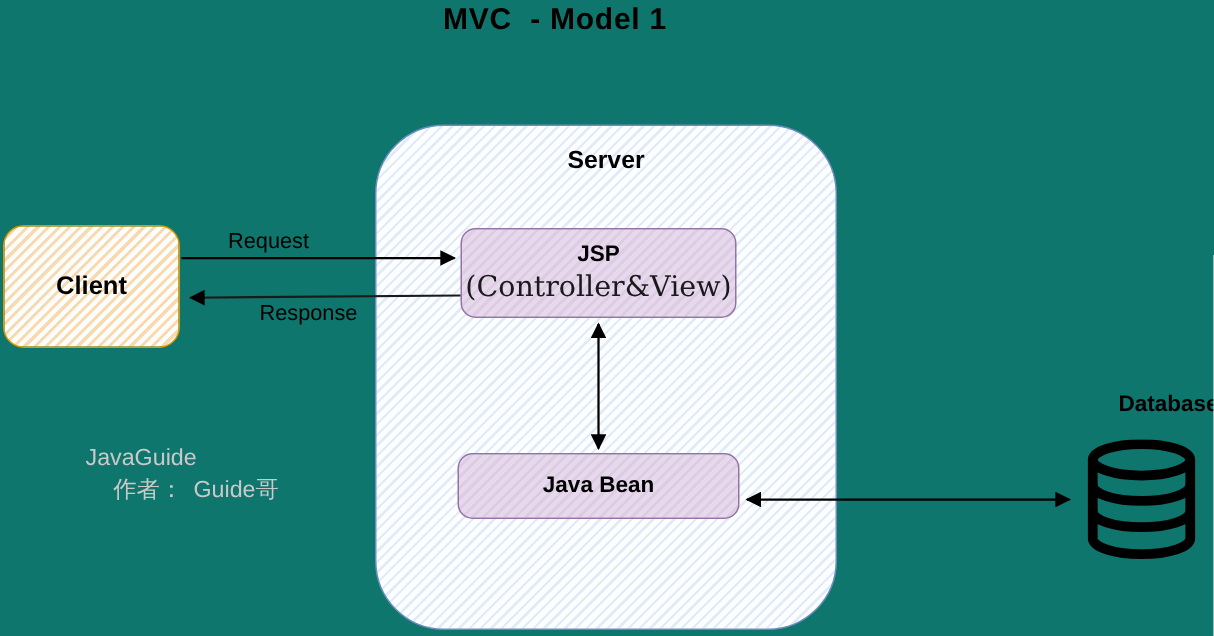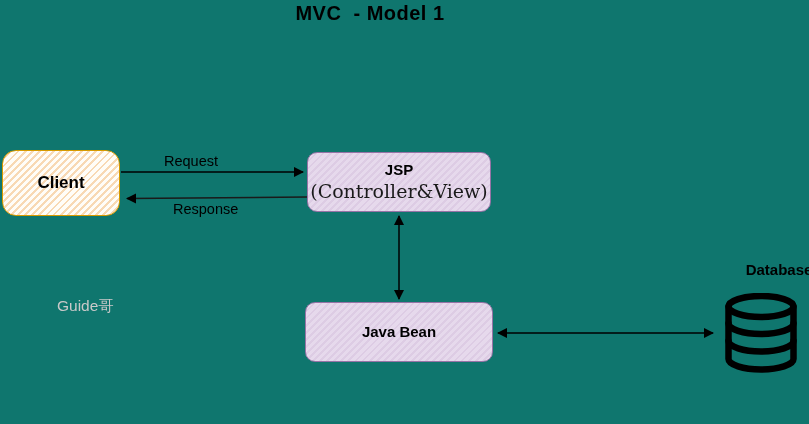--- a/index.html
+++ b/index.html
@@ -25,21 +25,21 @@
     white-space: pre;
     letter-spacing: 0.5px;
   }
 
   
   .client-box {
     position: absolute;
     left: 2px;
     top: 150px;
     width: 118px;
-    height: 66px;
+    height: 82px;
     border: 1.7px solid #d79b00;
     border-radius: 14px;
     background: repeating-linear-gradient(135deg,
       #f8d9b4 0px, #f8d9b4 2px,
       #fffdf8 2px, #fffdf8 5px);
     display: flex;
     align-items: center;
     justify-content: center;
   }
   .client-label {
@@ -80,21 +80,21 @@
     background: repeating-linear-gradient(135deg,
       #ddcce4 0px, #ddcce4 2px,
       #e6d9ec 2px, #e6d9ec 5px);
     display: flex;
     flex-direction: column;
     align-items: center;
     justify-content: center;
     line-height: 1.25;
   }
   .module-jsp  { left: 307px; top: 152px; width: 184px; height: 60px; text-align: right; }
-  .module-bean { left: 305px; top: 302px; width: 188px; height: 60px; }
+  .module-bean { left: 305px; top: 302px; width: 188px; height: 44px; }
   .module-title {
     font-size: 15px;
     font-weight: bold;
     color: #000;
   }
   .module-subtitle {
     font-family: "DejaVu Serif", serif;
     font-size: 19px;
     color: #1a1a1a;
   }
@@ -115,21 +115,21 @@
     left: 721px;
     top: 293px;
   }
 
   
   .arrow-label {
     position: absolute;
     font-size: 14.5px;
     color: #000;
   }
-  .label-request  { left: 164px; top: 153px; }
+  .label-request  { left: 152px; top: 153px; }
   .label-response { left: 173px; top: 201px; }
 
   .arrows-layer {
     position: absolute;
     left: 0; top: 0;
     width: 809px;
     height: 424px;
     pointer-events: none;
   }
 
@@ -155,20 +155,23 @@
 <body>
 
 <div class="canvas">
 
   <div class="diagram-title">MVC  - Model 1</div>
 
   <div class="client-box">
     <span class="client-label">Client</span>
   </div>
 
+  <div class="server-box">
+    <span class="server-label">Server</span>
+  </div>
 
   <div class="module-box module-jsp">
     <span class="module-title">JSP</span>
     <span class="module-subtitle">(Controller&amp;View)</span>
   </div>
 
   <div class="module-box module-bean">
     <span class="module-title">Java Bean</span>
   </div>
 
@@ -192,19 +195,21 @@
     <line x1="307" y1="197" x2="127" y2="198.5" stroke="#1a1a1a" stroke-width="1.5" marker-end="url(#ah)"></line>
     <line x1="399" y1="216" x2="399" y2="299" stroke="#000000" stroke-width="1.5" marker-start="url(#ah)" marker-end="url(#ah)"></line>
     <line x1="498" y1="333" x2="713" y2="333" stroke="#000000" stroke-width="1.5" marker-start="url(#ah)" marker-end="url(#ah)"></line>
   </svg>
 
   <div class="arrow-label label-request">Request</div>
   <div class="arrow-label label-response">Response</div>
 
   <div class="watermark">
     <div class="watermark-row">
+      <span class="watermark-val">JavaGuide</span>
     </div>
     <div class="watermark-row">
+      <span class="watermark-key">作者：</span>
       <span class="watermark-val">Guide哥</span>
     </div>
   </div>
 
 </div>
 
 </body></html>

